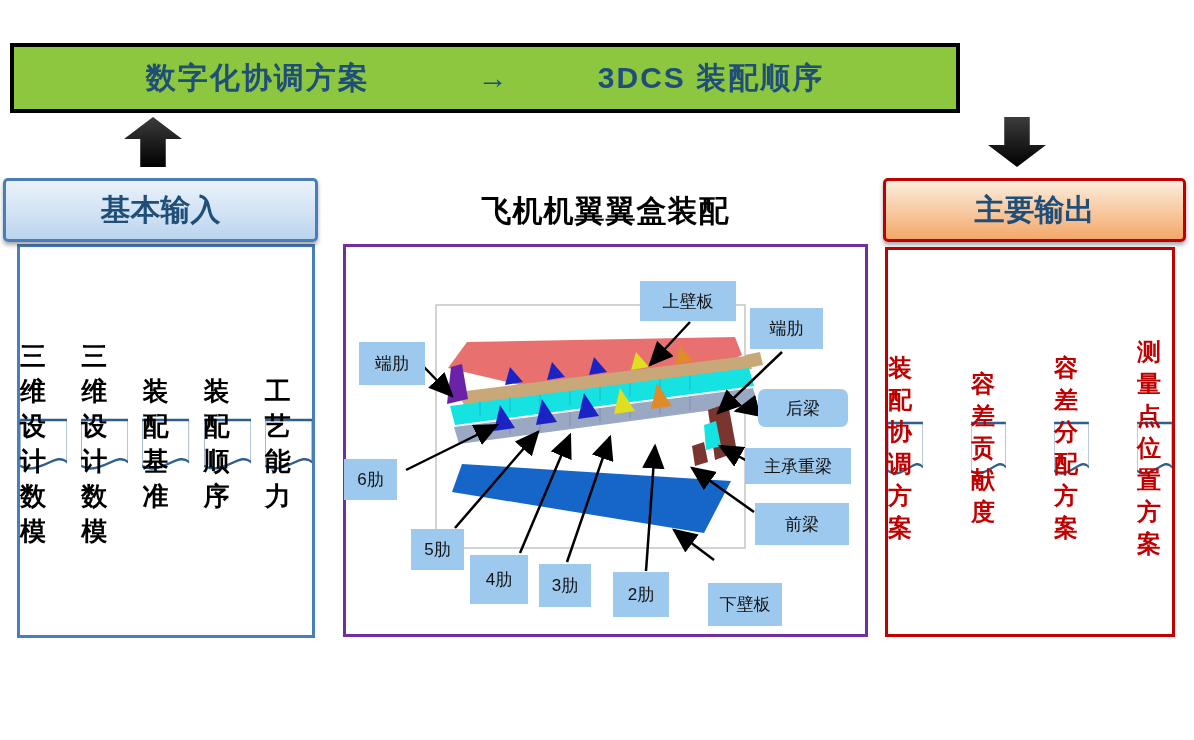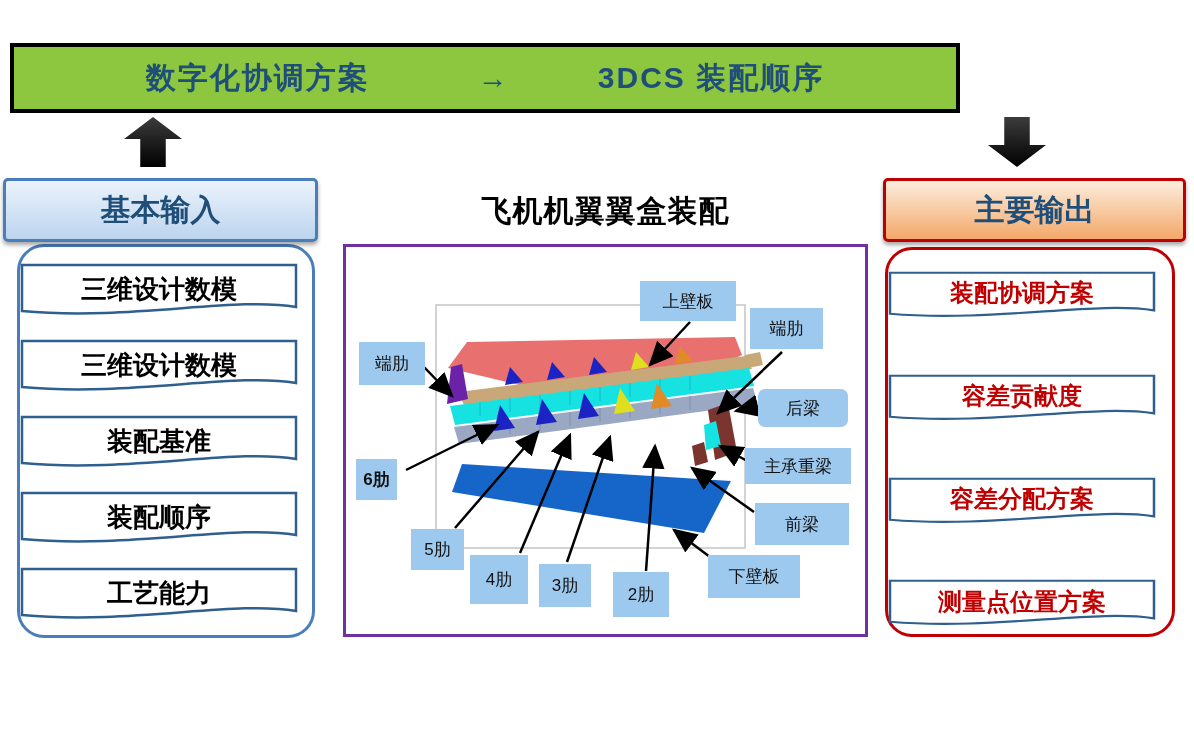--- a/index.html
+++ b/index.html
@@ -21,22 +21,22 @@
   .panel-header{position:absolute;height:64px;box-sizing:border-box;border-radius:5px;
                 display:flex;align-items:center;justify-content:center;
                 font-size:30px;font-weight:bold;color:#1F4E79;z-index:5;
                 box-shadow:0 3px 4px rgba(0,0,0,.35);}
   .left-header{left:3px;top:178px;width:315px;border:3px solid #4A7EBB;
                background:linear-gradient(#EBF3FC,#BCD4EE);}
   .right-header{left:883px;top:178px;width:303px;border:3px solid #C00000;
                 background:linear-gradient(#FCEDDE,#F3A869);}
 
   
-  .panel{position:absolute;box-sizing:border-box;background:#fff;display:flex;flex-direction:column;
-         z-index:2;border-radius:27px;}
+  .panel{position:absolute;box-sizing:border-box;background:#fff;display:flex;flex-direction:row;
+         align-items:center;z-index:2;}
   .left-panel{left:17px;top:244px;width:298px;height:394px;border:3px solid #4A7EBB;
               padding-top:16px;gap:14px;}
   .right-panel{left:885px;top:247px;width:290px;height:390px;border:3px solid #C00000;
                padding-top:21px;gap:48px;}
 
   
   .doc-item{position:relative;display:flex;align-items:center;justify-content:center;}
   .doc-item svg{position:absolute;left:0;top:0;width:100%;height:100%;}
   .doc-item span{position:relative;z-index:1;font-weight:bold;padding-bottom:10px;}
   .left-panel .doc-item{width:278px;height:62px;}
@@ -182,22 +182,22 @@
       <line x1="646" y1="571" x2="655" y2="446"></line>
     </g>
   </svg>
 
   <div class="lbl" style="left:640px;top:281px;width:96px;height:40px;">上壁板</div>
   <div class="lbl" style="left:750px;top:308px;width:73px;height:41px;">端肋</div>
   <div class="lbl" style="left:359px;top:342px;width:66px;height:43px;">端肋</div>
   <div class="lbl" style="left:758px;top:389px;width:90px;height:38px;border-radius:7px;">后梁</div>
   <div class="lbl" style="left:745px;top:448px;width:106px;height:36px;text-align:center;">主承重梁</div>
   <div class="lbl" style="left:755px;top:503px;width:94px;height:42px;">前梁</div>
-  <div class="lbl" style="left:708px;top:555px;width:92px;height:43px;text-align:center;">下壁板</div>
-  <div class="lbl" style="left:356px;top:459px;width:41px;height:41px;font-weight:bold;">6肋</div>
+  <div class="lbl" style="left:708px;top:583px;width:74px;height:43px;text-align:center;">下壁板</div>
+  <div class="lbl" style="left:344px;top:459px;width:53px;height:41px;">6肋</div>
   <div class="lbl" style="left:411px;top:529px;width:53px;height:41px;">5肋</div>
   <div class="lbl" style="left:470px;top:555px;width:58px;height:49px;">4肋</div>
   <div class="lbl" style="left:539px;top:564px;width:52px;height:43px;">3肋</div>
   <div class="lbl" style="left:613px;top:572px;width:56px;height:45px;">2肋</div>
 
   <div class="panel-header right-header">
     <span>主要输出</span>
   </div>
   <div class="panel right-panel">
     <div class="doc-item">

